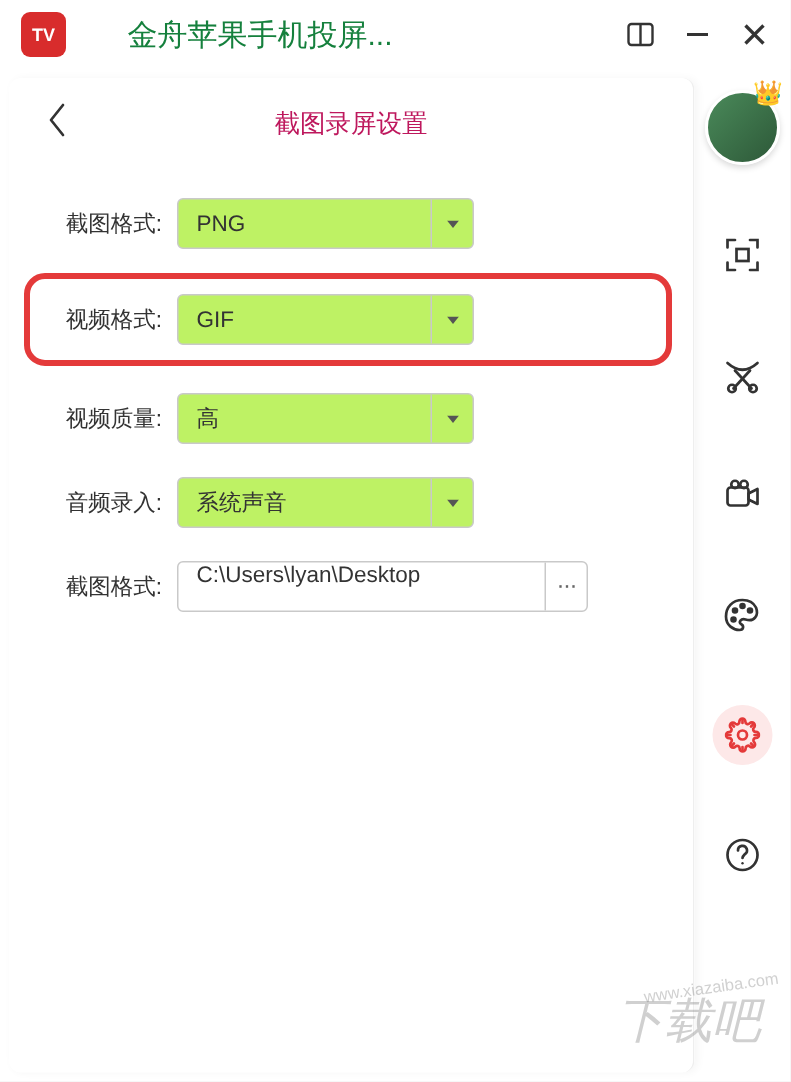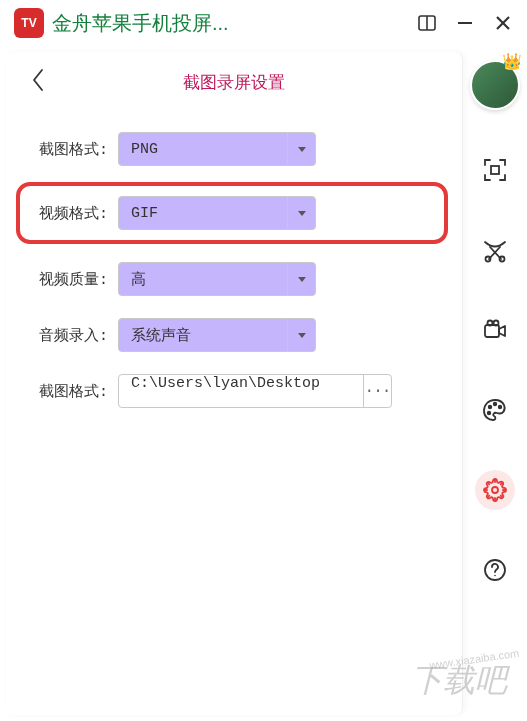--- a/index.html
+++ b/index.html
@@ -14,20 +14,21 @@
       height: 721px;
       position: relative;
       overflow: hidden;
     }
     .titlebar {
       display: flex;
       align-items: center;
       padding: 21px 14px;
       height: 46px;
       background: #fff;
+      gap: 33px;
     }
     .app-logo {
       width: 30px;
       height: 30px;
       background: #d82c2c;
       border-radius: 6px;
       color: #fff;
       font-size: 12px;
       font-weight: bold;
       display: flex;
@@ -76,21 +77,20 @@
       cursor: pointer;
     }
     .settings-title {
       width: 100%;
       text-align: center;
       font-size: 17px;
       color: #be185d;
     }
     .rows {
       margin-top: 20px;
-      font-family: Liberation Mono, monospace;
     }
     .row {
       display: flex;
       align-items: center;
       margin-bottom: 22px;
     }
     .row.highlighted {
       border: 4px solid #e43a3a;
       border-radius: 14px;
       padding: 10px 6px;
@@ -104,21 +104,21 @@
       margin-right: 10px;
     }
     .select {
       flex: 0 0 198px;
       height: 34px;
       border: 1px solid #c9c9c9;
       border-radius: 4px;
       display: flex;
       align-items: center;
       position: relative;
-      background: #c4b5fd;
+      background: #bef264;
     }
     .select-value {
       padding-left: 12px;
       font-size: 15px;
       color: #333;
       flex: 1;
     }
     .select-arrow {
       width: 28px;
       height: 100%;

